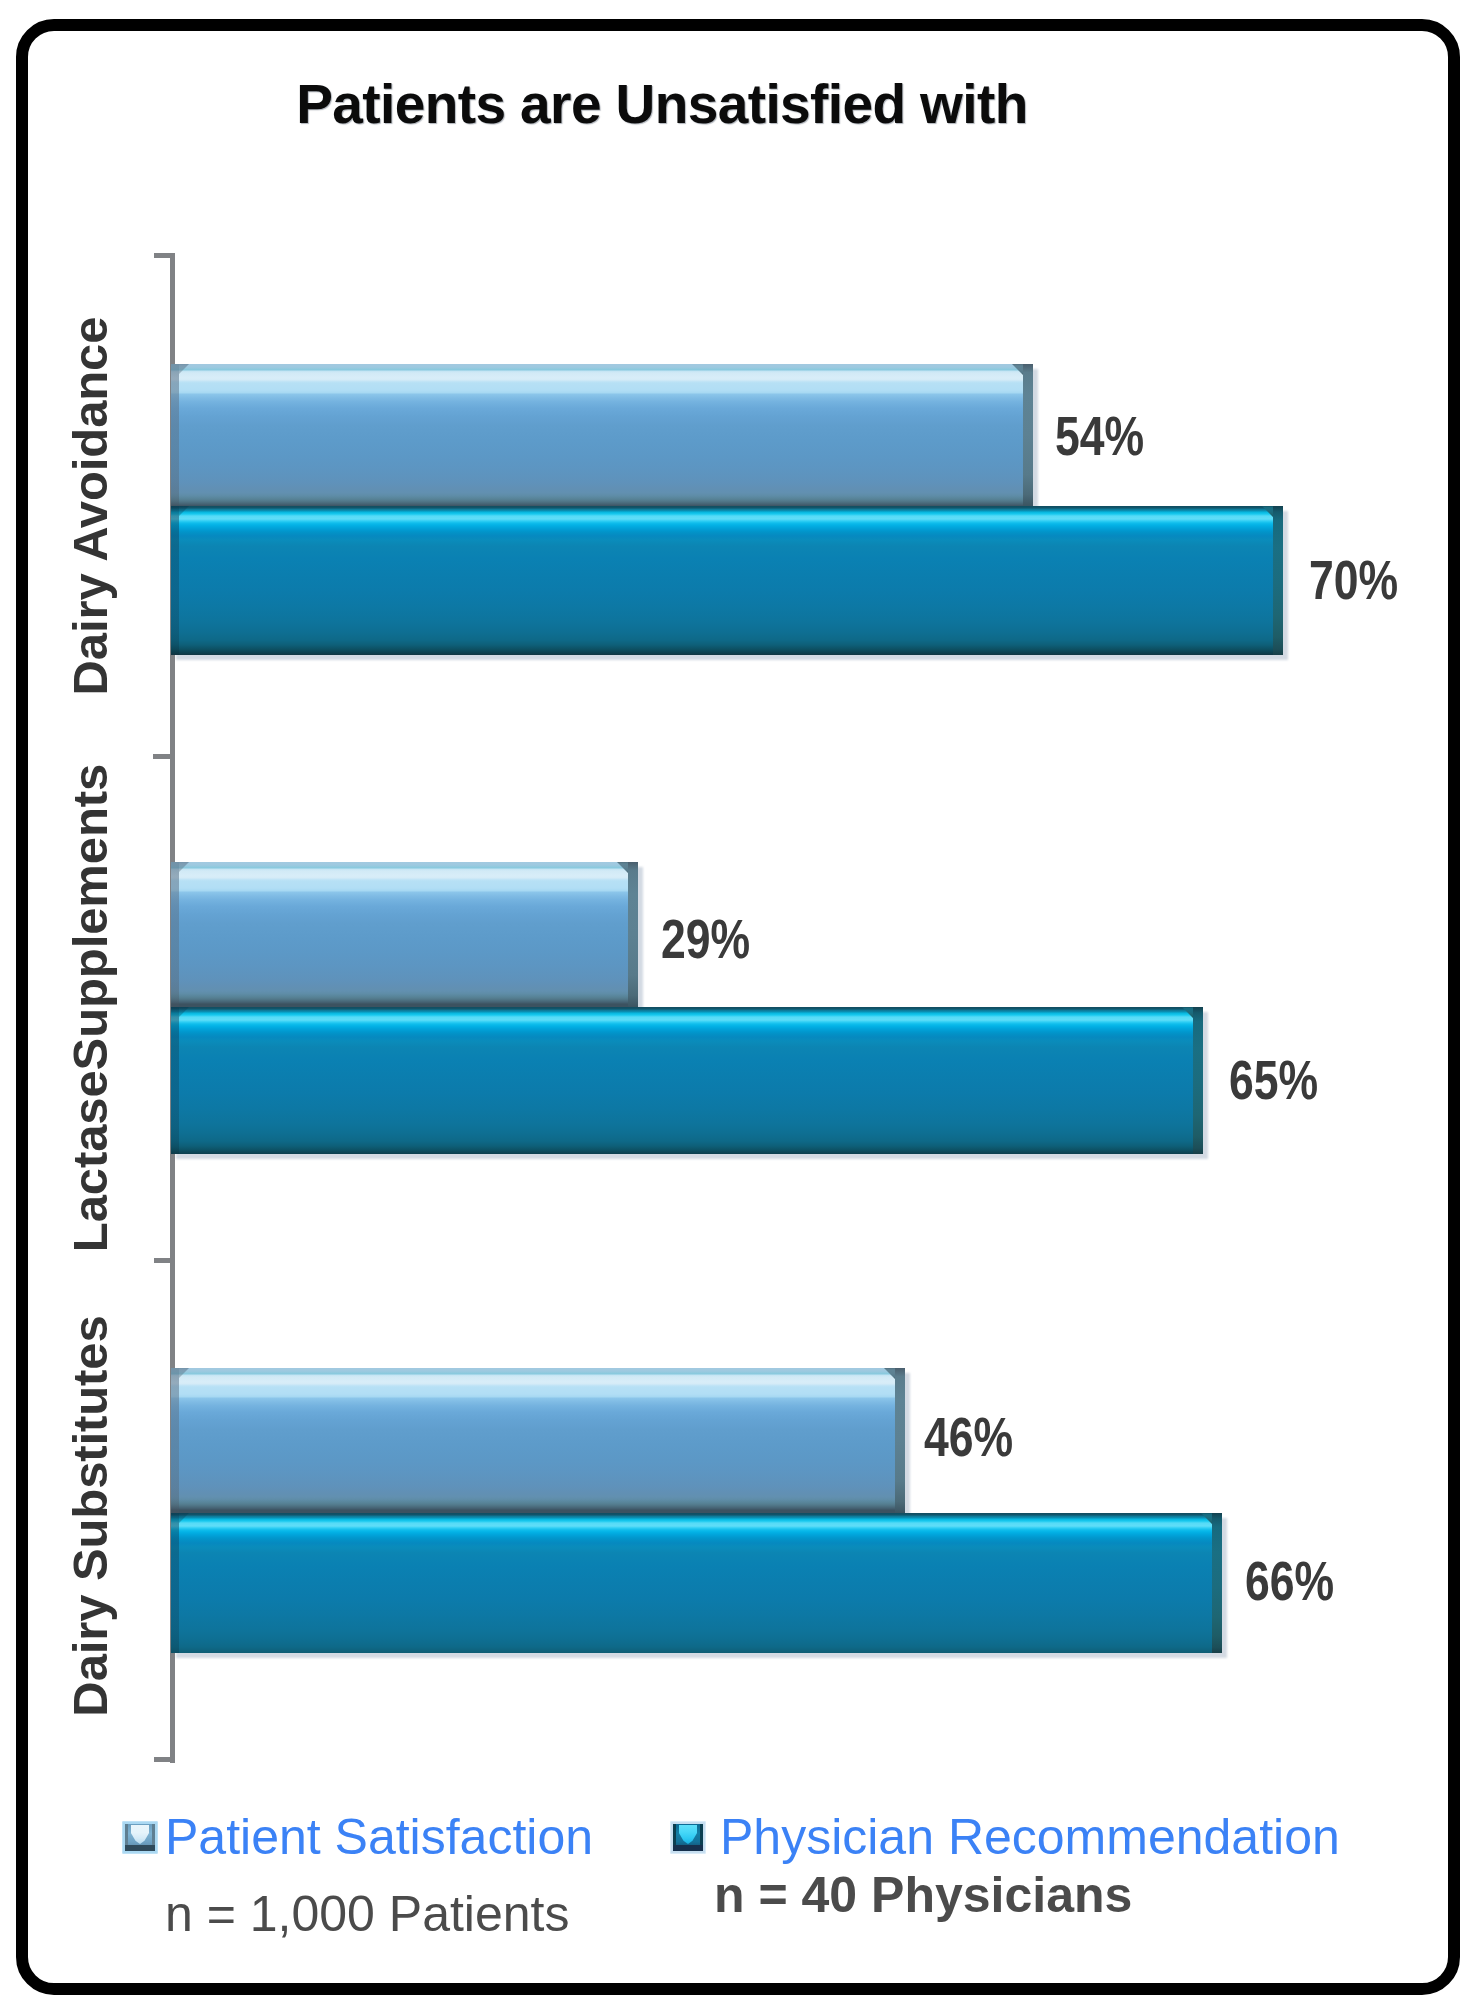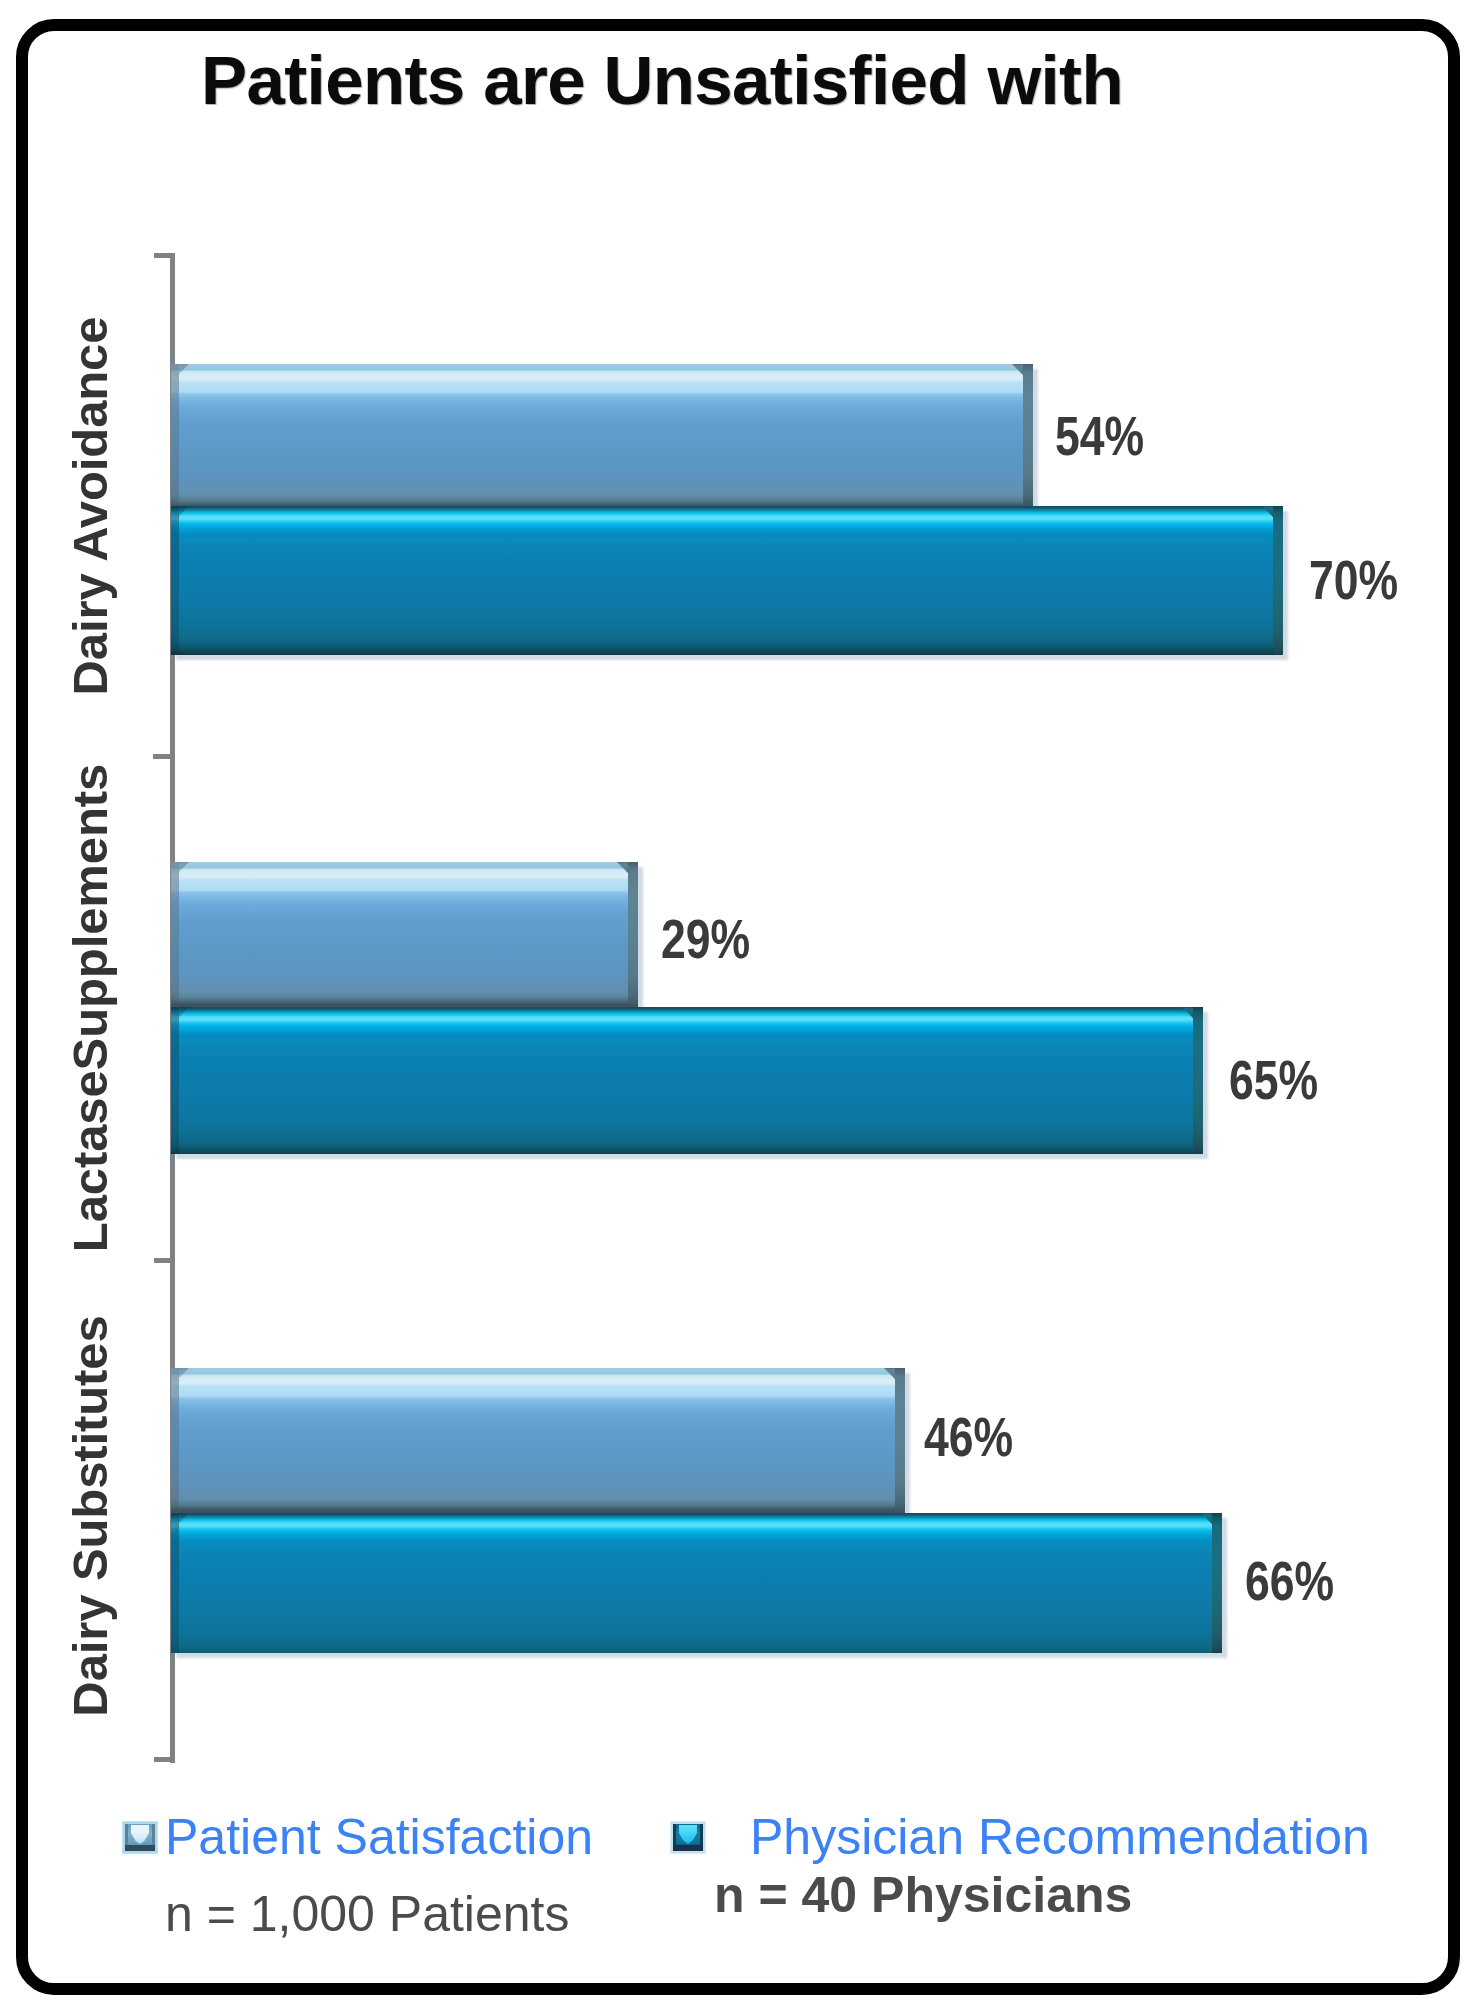--- a/index.html
+++ b/index.html
@@ -4,22 +4,22 @@
 <title>Chart</title>
 <style>
   html,body{margin:0;padding:0;}
   body{width:1484px;height:2008px;background:#ffffff;
        font-family:"Liberation Sans",sans-serif;-webkit-font-smoothing:antialiased;}
   #page{position:relative;width:1484px;height:2008px;overflow:hidden;background:#fff;}
   #frame{position:absolute;left:16px;top:19px;width:1444px;height:1976px;
          border:12px solid #000;border-radius:38px;box-sizing:border-box;}
 
   
-  #title{position:absolute;left:0;top:36px;width:1324px;text-align:center;
-         font-size:69px;font-weight:bold;color:#0b0b0b;line-height:90px;
+  #title{position:absolute;left:0;top:59px;width:1324px;text-align:center;
+         font-size:55px;font-weight:bold;color:#0b0b0b;line-height:90px;
          letter-spacing:-0.6px;
          text-shadow:1px 1px 1px rgba(110,118,132,0.55);}
   #title .tl{display:block;}
 
   
   #plot{position:absolute;left:0;top:0;width:1484px;height:2008px;}
 
   
   .axis-line{position:absolute;background:#808285;}
   .ax-spine{left:170px;top:253px;width:5px;height:1510px;}
@@ -210,18 +210,18 @@
         </div>
       <div class="lgtxt" style="left:165px;top:1808px;">Patient Satisfaction</div>
       <div class="lgsub" style="left:165px;top:1885px;">n = 1,000 Patients</div>
     </div>
     <div class="lgitem">
       <div class="lgsw sw-dark" style="left:670px;top:1821px;">
           <div class="sw-in"></div>
           <div class="sw-hi"></div>
           <div class="sw-base"></div>
         </div>
-      <div class="lgtxt" style="left:750px;top:1808px;">Physician Recommendation</div>
+      <div class="lgtxt" style="left:720px;top:1808px;">Physician Recommendation</div>
       <div class="lgsub" style="left:714px;top:1866px;font-weight:bold;">n = 40 Physicians</div>
     </div>
 
   </div>
 </div>
 
 </body></html>

